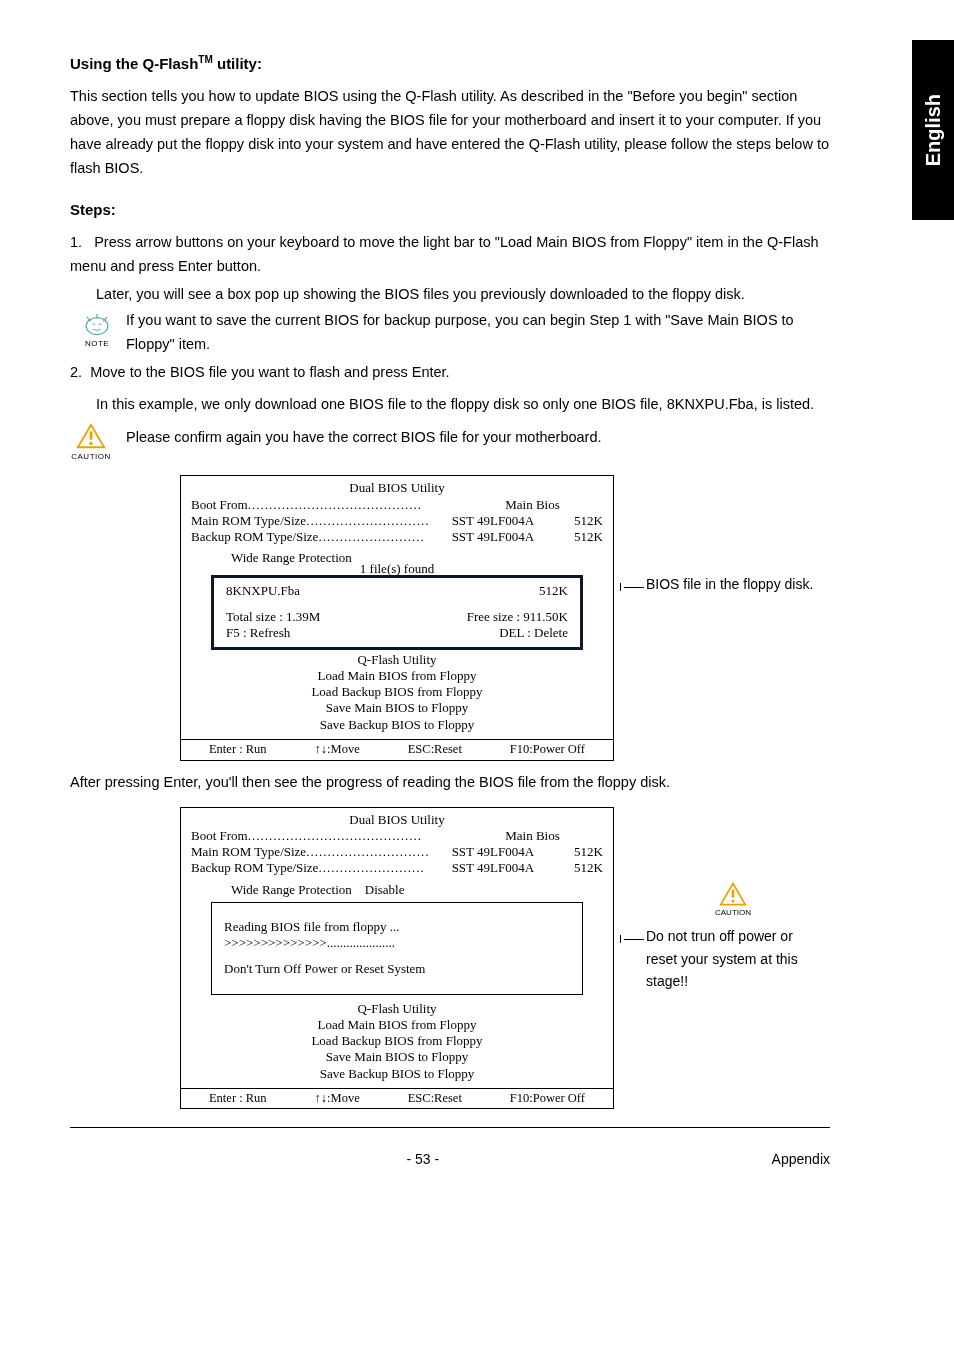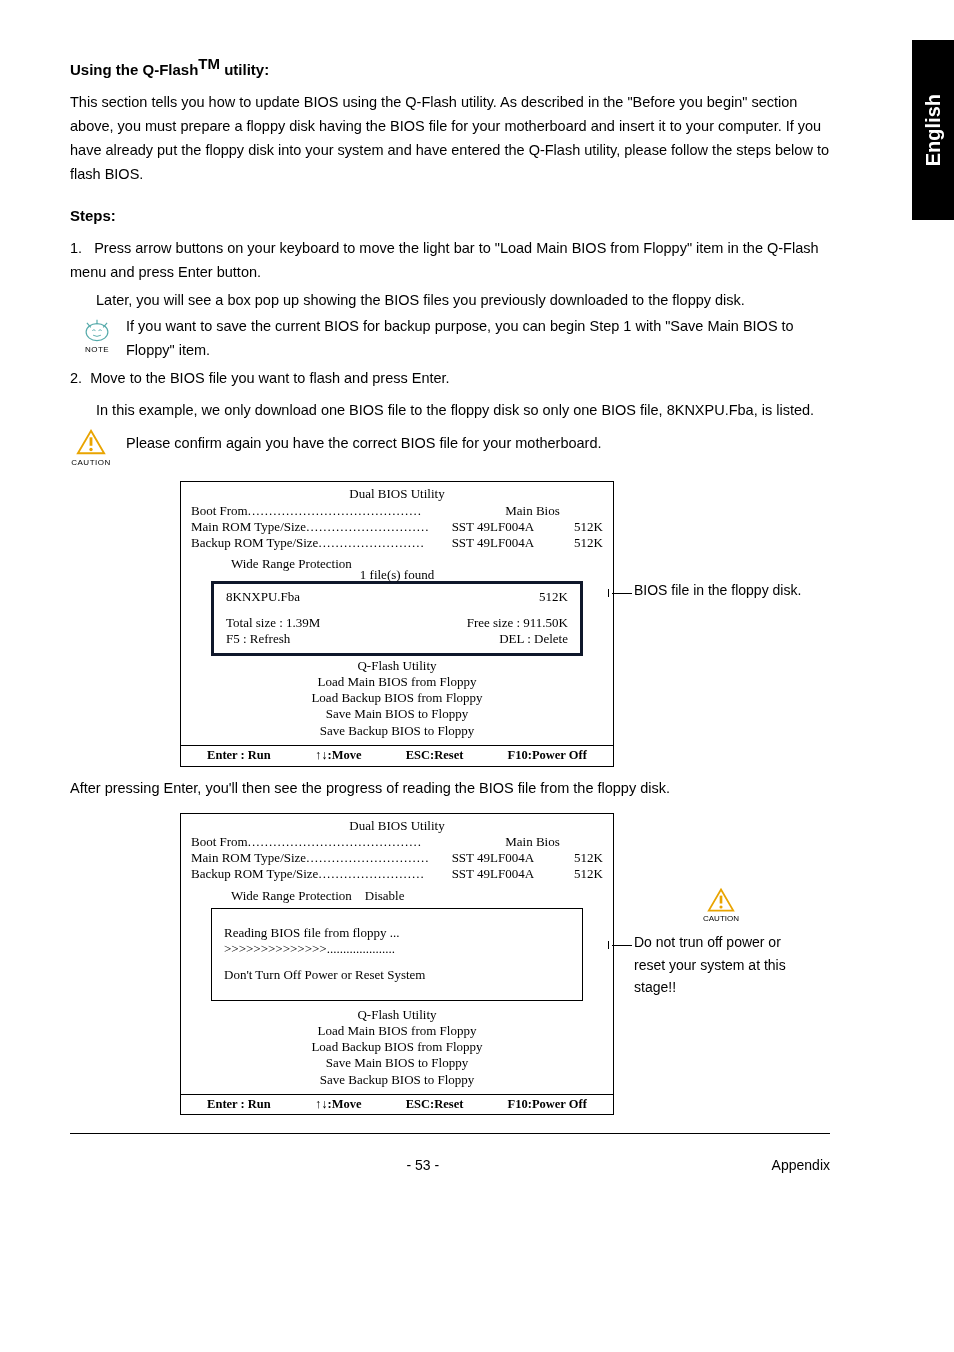--- a/index.html
+++ b/index.html
@@ -36,43 +36,43 @@
   .step-row { margin: 4px 0 4px 0; }
   .step-indent { margin-left: 26px; }
   .note-row { display: flex; align-items: flex-start; gap: 8px; margin-left: 6px; margin-top:2px;}
   .note-icon { flex: 0 0 42px; display:flex; flex-direction:column; align-items:center; font-size:8px; letter-spacing:0.5px;}
   .note-icon svg{width:32px;height:28px;}
   .note-text { flex:1; }
   .caution-row { display:flex; align-items:flex-start; gap:14px; }
   .caution-icon { flex:0 0 42px; display:flex; flex-direction:column; align-items:center; font-size:8px; letter-spacing:0.5px;}
   .caution-icon svg{width:30px;height:28px;}
   .bold { font-weight: normal; }
-  .bios-wrap { display:flex; gap:20px; margin:12px 0 10px 16px; margin-left:110px;}
+  .bios-wrap { display:flex; gap:32px; margin:12px 0 10px 16px; margin-left:110px;}
   .bios-box { border:1px solid #000; width:434px; font-family:"Times New Roman",serif; font-size:13px; line-height:1.25; }
   .bios-box .pad{padding:4px 10px 6px 10px;}
   .bios-title{text-align:center;}
   .dotline{display:flex;}
   .dotline .lbl{white-space:nowrap;}
   .dotline .dots{flex:1; overflow:hidden; letter-spacing:1px;}
   .dotline .val{white-space:nowrap; padding-left:20px;}
   .dotline .r{white-space:nowrap; padding-left:40px;}
   .sub-box{border:3px solid #0f172a; margin:4px 20px 2px 20px; padding:5px 12px;}
   .sub-box .row2{display:flex; justify-content:space-between;}
   .qf-items{text-align:center; margin-top:2px;}
-  .qf-footer{border-top:1px solid #000; display:flex; justify-content:space-around; padding:2px 4px; font-size:12.5px;font-weight:bold;}
+  .qf-footer{border-top:1px solid #000; display:flex; justify-content:space-around; padding:2px 4px; font-size:12.5px;}
   .callout{font-size:14px; line-height:1.6; margin-top:98px; width:170px;}
   .callout-line{position:relative;}
   .callout-line::before{content:""; position:absolute; left:-22px; top:14px; width:20px; height:1px; background:#000;}
   .callout-line.tick::after{content:""; position:absolute; left:-26px; top:10px; width:1px; height:8px; background:#000;}
   .callout2{font-size:14px; line-height:1.6; width:180px; margin-top:74px;}
   .callout2 .caution-mini{display:flex; flex-direction:column; align-items:center; font-size:8px; margin-bottom:6px; margin-left:-6px;}
   .callout2 .caution-mini svg{width:28px;height:26px;}
   .readbox{border:1px solid #000; margin:4px 20px 6px 20px; padding:16px 12px; min-height:78px;}
   .footer-sep{border-top:1px solid #000; margin-top:18px; padding-top:20px; display:flex; justify-content:space-between; font-size:14px;}
-  .sup{font-size:15px; vertical-align:super;}
+  .sup{font-size:10px; vertical-align:super;}
   .wr{margin-left:40px; margin-top:5px;font-family:Liberation Serif, serif;}
 </style>
 </head>
 <body>
 
 <div class="side-tab">
     <span>English</span>
   </div>
 
 <div class="content">

